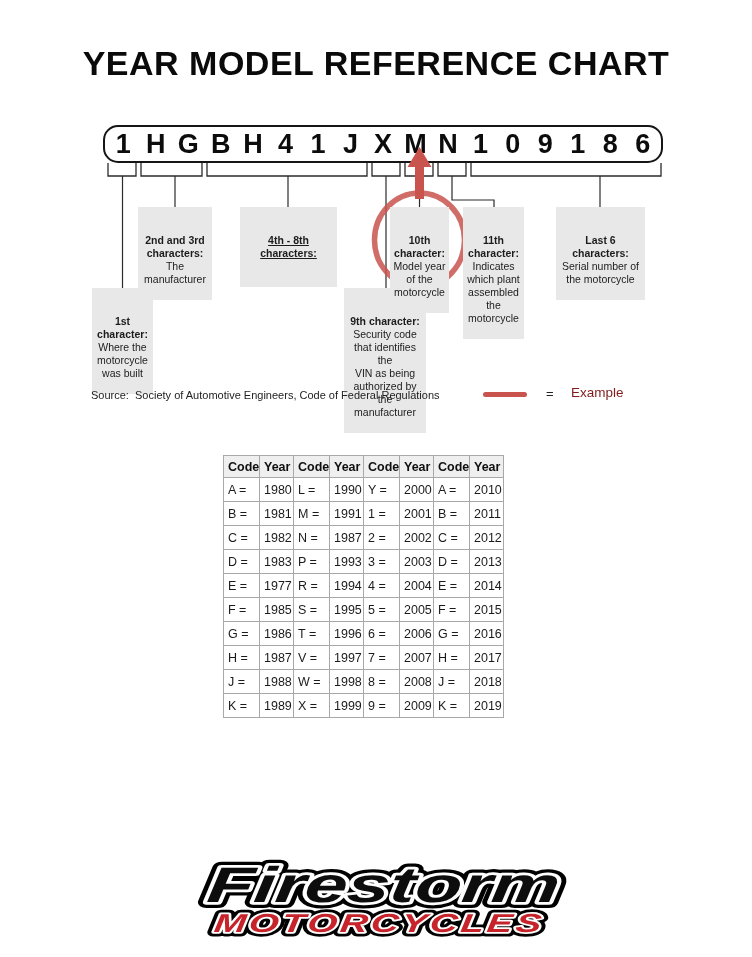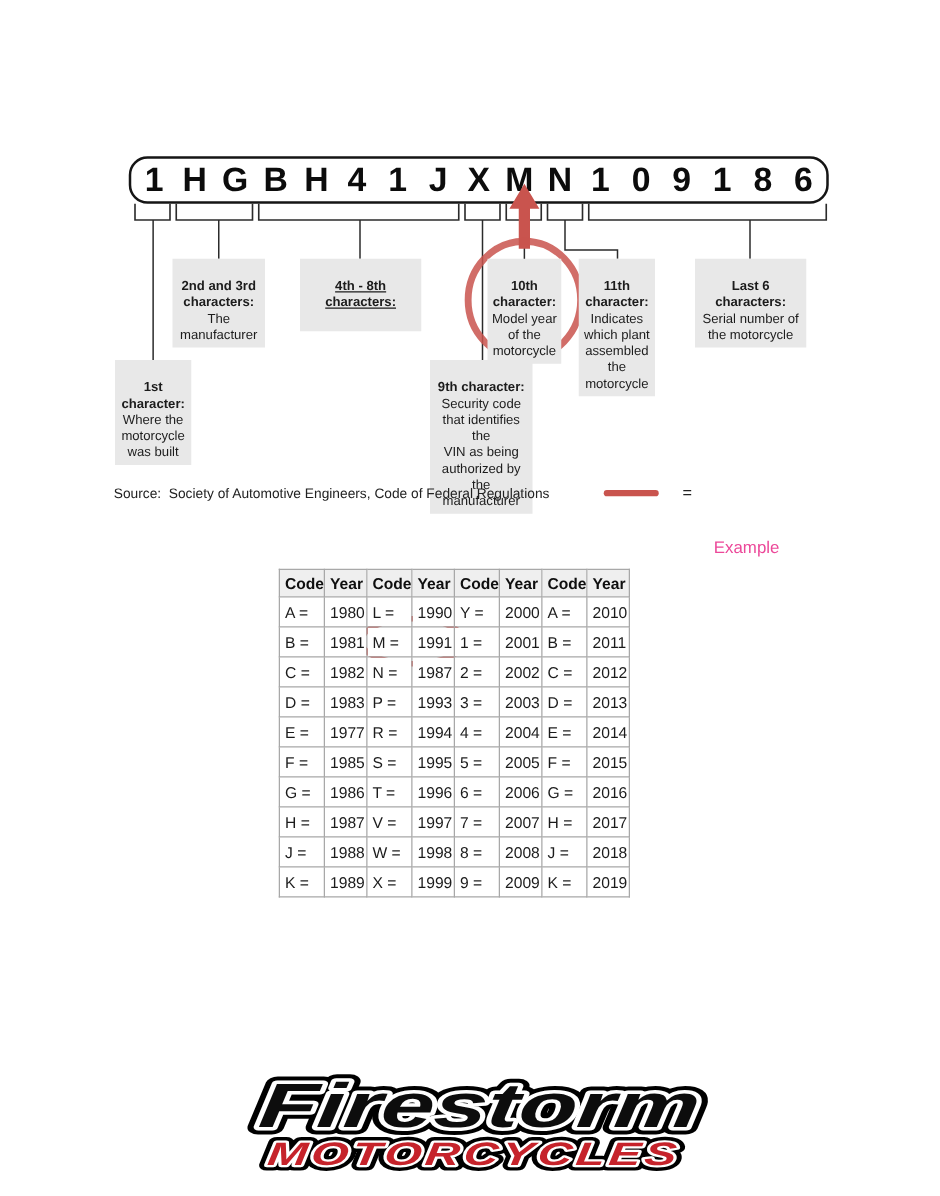--- a/index.html
+++ b/index.html
@@ -27,28 +27,28 @@
   
   .overlay{left:0;top:0;width:752px;height:957px;pointer-events:none;}
   .bracket{stroke:#2b2b2b;stroke-width:1.3;fill:none;}
   .stem{stroke:#2b2b2b;stroke-width:1.2;fill:none;}
   .accent-stroke{stroke:var(--accent,#c9544e);fill:none;}
   .accent-fill{fill:var(--accent,#c9544e);}
   
   .callout{
     background:var(--callout-bg,#e8e8e8);
     font-size:10.5px;line-height:13px;text-align:center;color:#1c1c1c;
-    padding:3px 2px;box-sizing:border-box;white-space:pre-line;
+    padding:14px 2px;box-sizing:border-box;white-space:pre-line;
   }
   .callout b{display:block;white-space:pre-line;}
   
   .source{left:91px;top:389px;font-size:11px;color:#222;}
   .legend-line{left:483px;top:392px;width:44px;height:5px;border-radius:3px;background:var(--accent,#c9544e);}
   .legend-eq{left:546px;top:386px;font-size:13px;color:#222;}
-  .legend-label{left:571px;top:385px;font-size:13.5px;color:#ec4899;margin-top:45px;}
+  .legend-label{left:571px;top:385px;font-size:13.5px;color:#7f1d1d;}
   
   .year-table{
     left:223px;top:455px;border-collapse:collapse;table-layout:fixed;width:280px;
     font-size:12.5px;color:#1b1b1b;
   }
   .year-table th,.year-table td{
     border:1px solid #a8a8a8;padding:0 0 0 4px;text-align:left;overflow:hidden;
     white-space:nowrap;
   }
   .year-table th{height:21px;font-weight:bold;background:#efefef;color:#0f0f0f;}
@@ -67,20 +67,21 @@
   .out-black{stroke:#000;fill:none;stroke-linejoin:round;}
   .out-white{stroke:#fff;fill:none;stroke-linejoin:round;}
   .fill-black{fill:#0d0d0d;}
   .fill-red{fill:var(--logo-red,#c6232b);}
 </style>
 </head>
 <body>
 
 <div class="page">
 
+  <div class="abs title">YEAR MODEL REFERENCE CHART</div>
 
   <div class="abs vin-box">
     <span class="vin-char">1</span>
     <span class="vin-char">H</span>
     <span class="vin-char">G</span>
     <span class="vin-char">B</span>
     <span class="vin-char">H</span>
     <span class="vin-char">4</span>
     <span class="vin-char">1</span>
     <span class="vin-char">J</span>

